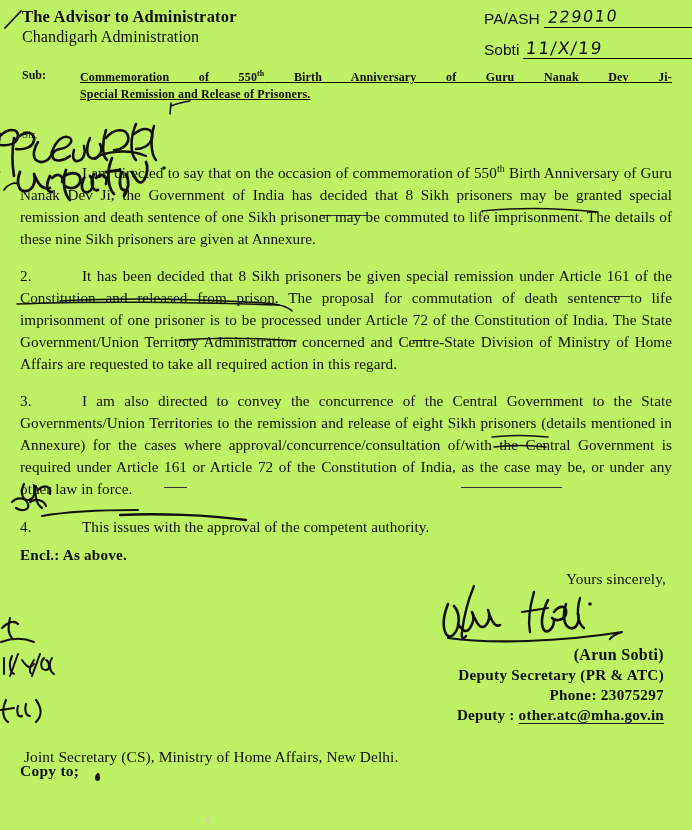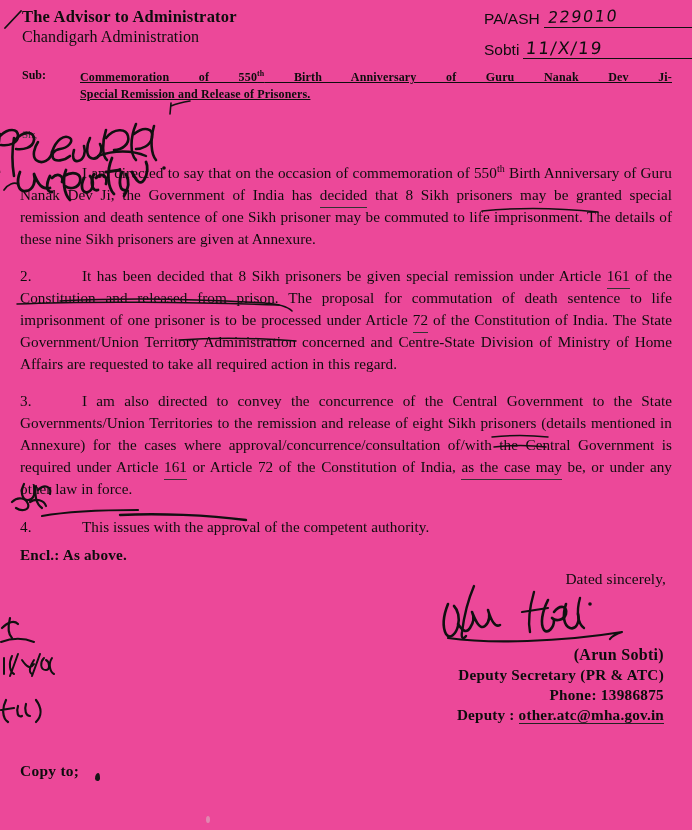--- a/index.html
+++ b/index.html
@@ -12,21 +12,21 @@
     height: 830px;
     position: relative;
     overflow: hidden;
     font-family: "Liberation Serif", serif;
     color: #0d0d0d;
   }
 
   .page {
     position: absolute;
     inset: 0;
-    background: #ec4899;
+    background: #bef264;
   }
 
   
   .addressee {
     position: absolute;
     left: 22px;
     top: 6px;
     width: 400px;
   }
   .addressee .line1 {
@@ -132,21 +132,21 @@
 
   .encl {
     position: absolute;
     left: 20px;
     top: 546px;
     font-size: 15.2px;
     font-weight: bold;
     letter-spacing: 0.2px;
   }
 
-  .u { border-bottom: 1px solid #333; padding-bottom: 4px; }
+  .u { border-bottom: 1px solid #333; padding-bottom: 12px; }
 
   
   .closing {
     position: absolute;
     right: 22px;
     top: 570px;
     text-align: right;
     width: 300px;
   }
   .yours {
@@ -392,21 +392,21 @@
       </svg>
   </div>
 
   <div class="para p4">
     <span class="num">4.</span><span>This issues with the approval of the competent authority.</span>
   </div>
 
   <div class="encl">Encl.: As above.</div>
 
   <div class="closing">
-    <div class="yours">Dated sincerely,</div>
+    <div class="yours">Yours sincerely,</div>
     <div class="sig-wrap">
       <span class="sig-svg">
         <svg width="200" height="62" viewBox="0 0 200 62">
           <g fill="none" stroke="#101010" stroke-linecap="round" stroke-linejoin="round">
             <path d="M44 4 C38 18 34 34 32 50 C31 56 33 58 36 54" stroke-width="2.4"></path>
             <path d="M18 22 C14 32 12 44 16 52 C20 58 26 52 28 44 C30 36 28 28 24 24" stroke-width="2.6"></path>
             <path d="M28 42 C32 48 36 52 40 46 C44 40 44 34 42 30 C46 40 50 48 55 44 C60 40 60 32 58 28 C61 38 65 46 70 43" stroke-width="2.6"></path>
             <path d="M104 10 C100 24 98 40 100 50" stroke-width="2.4"></path>
             <path d="M92 30 L118 26" stroke-width="2.2"></path>
             <path d="M118 18 C112 30 110 42 114 48 C118 52 124 46 124 38" stroke-width="2.6"></path>
@@ -414,21 +414,21 @@
             <path d="M136 22 C132 34 134 44 140 46 C146 48 150 40 148 32" stroke-width="2.6"></path>
             <path d="M150 16 C146 30 148 42 154 46" stroke-width="2.4"></path>
             <circle cx="160" cy="22" r="1.8" fill="#101010" stroke="none"></circle>
             <path d="M18 56 C60 62 130 60 192 50 C186 52 182 54 180 57" stroke-width="2.2"></path>
           </g>
         </svg>
       </span>
     </div>
     <div class="signer-name">(Arun Sobti)</div>
     <div class="signer-title">Deputy Secretary (PR &amp; ATC)</div>
-    <div class="signer-phone">Phone: 13986875</div>
+    <div class="signer-phone">Phone: 23075297</div>
     <div class="signer-email"><span>Deputy : </span><span class="addr">other.atc@mha.gov.in</span></div>
   </div>
 
   <div class="ink" style="left:0px;top:616px;">
     <svg width="50" height="40" viewBox="0 0 50 40">
       <path d="M2 12 C8 6 14 4 18 8" stroke-width="2.2"></path>
       <path d="M10 2 C8 10 8 18 12 22" stroke-width="2.2"></path>
       <path d="M1 26 C12 22 24 22 34 26" stroke-width="2"></path>
     </svg>
   </div>
@@ -440,17 +440,18 @@
   <div class="ink" style="left:0px;top:698px;">
     <svg width="52" height="28" viewBox="0 0 52 28">
       <path d="M6 2 C2 10 2 20 8 24 M1 12 L14 10" stroke-width="2.2"></path>
       <path d="M18 8 C16 14 18 20 22 18" stroke-width="2.2"></path>
       <path d="M26 6 C24 12 26 18 30 18" stroke-width="2.2"></path>
       <path d="M36 2 C42 10 42 18 36 24" stroke-width="2.2"></path>
     </svg>
   </div>
 
   <div class="copy-head">Copy to;</div>
+  <div class="copy-body">Joint Secretary (CS), Ministry of Home Affairs, New Delhi.</div>
   <div class="ink-dot"></div>
 
   <div class="faint-speck" style="left:206px;top:816px;width:4px;height:7px;"></div>
 
 </div>
 
 </body></html>

